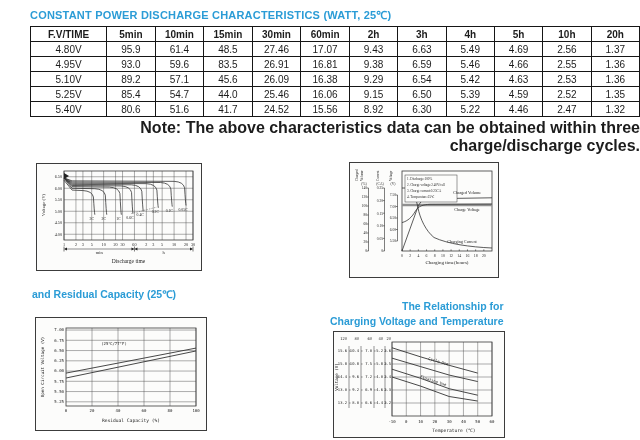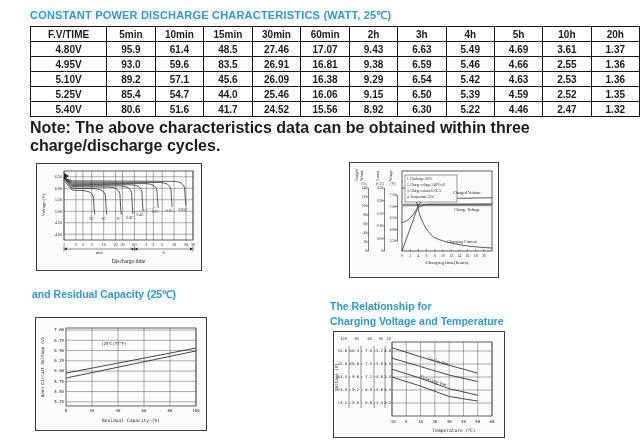--- a/index.html
+++ b/index.html
@@ -1,25 +1,25 @@
 <!DOCTYPE html>
 <html style="--accent: #2b9cd6;"><head>
 <meta charset="utf-8">
 <style>
   html,body{margin:0;padding:0;background:#ffffff;}
   #page{position:relative;width:640px;height:440px;background:#ffffff;
         font-family:"Liberation Sans",sans-serif;color:#1c1c1c;overflow:hidden;}
-  .abs{position:absolute;}
+  .abs{position:absolute;text-align:right;}
   .main-title{left:30px;top:7px;font-size:11px;font-weight:700;color:var(--accent,#2b9cd6);letter-spacing:.2px;}
   table.power{position:absolute;left:30px;top:26px;border-collapse:collapse;table-layout:fixed;}
   table.power th,table.power td{border:1px solid #161616;height:14px;padding:0 1px;
         font-size:10px;text-align:center;vertical-align:middle;}
   table.power th{font-weight:700;width:46px;border-radius:6px;}
   table.power th:first-child{width:74px;}
-  table.power td{font-weight:700;}
+  table.power td{font-weight:400;}
   .note{left:30px;top:119px;font-size:16px;font-weight:600;}
   .sec-title{font-size:10.5px;font-weight:700;color:var(--accent,#2b9cd6);line-height:15px;}
   #t-discharge{left:32px;top:146px;}
   #t-charging{left:330px;top:146px;}
   #t-ocv{left:32px;top:287px;}
   #t-temp{left:330px;top:299px;}
   .panel{position:absolute;border:1px solid #3c3c3c;background:#fcfcfb;}
   #p-discharge{left:36px;top:163px;width:164px;height:106px;}
   #p-charging{left:349px;top:162px;width:148px;height:114px;}
   #p-ocv{left:35px;top:317px;width:170px;height:112px;}
@@ -55,21 +55,21 @@
           <td>4.80V</td>
           <td>95.9</td>
           <td>61.4</td>
           <td>48.5</td>
           <td>27.46</td>
           <td>17.07</td>
           <td>9.43</td>
           <td>6.63</td>
           <td>5.49</td>
           <td>4.69</td>
-          <td>3.61</td>
+          <td>2.56</td>
           <td>1.37</td>
         </tr>
         <tr>
           <td>4.95V</td>
           <td>93.0</td>
           <td>59.6</td>
           <td>83.5</td>
           <td>26.91</td>
           <td>16.81</td>
           <td>9.38</td>

